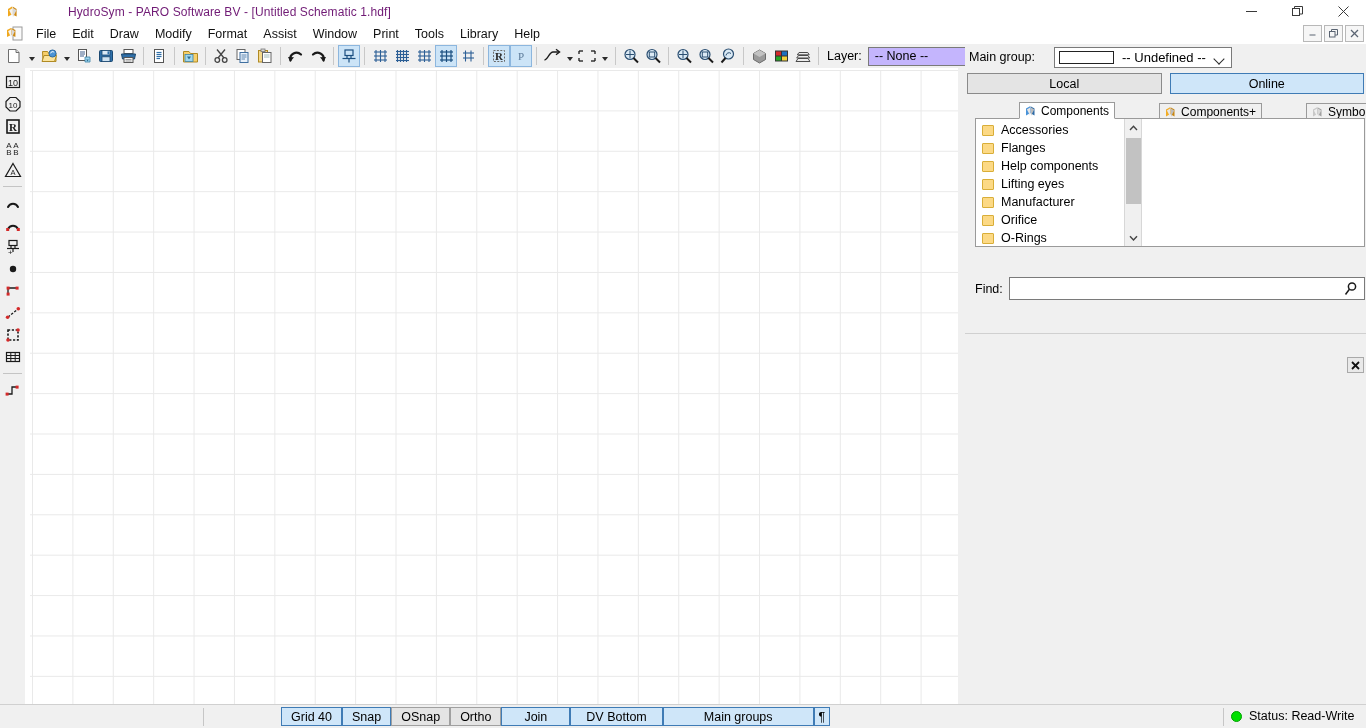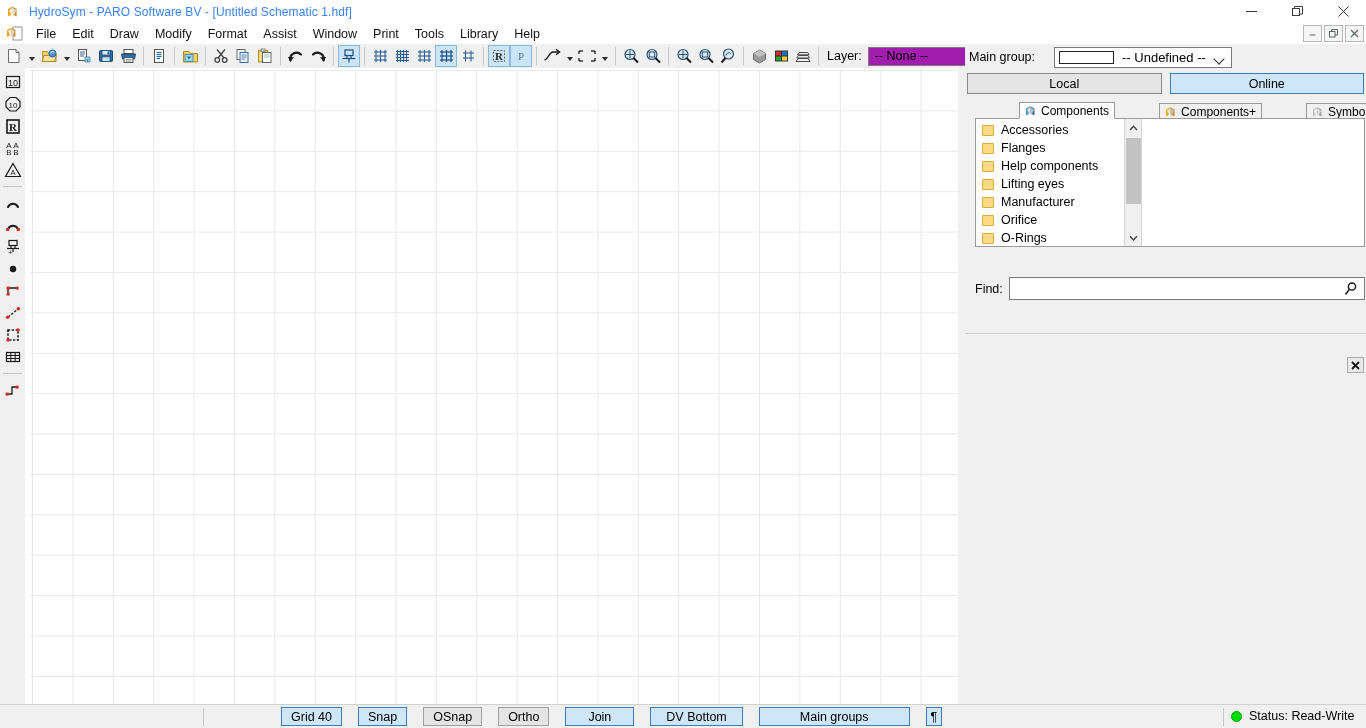--- a/index.html
+++ b/index.html
@@ -14,21 +14,21 @@
     -webkit-font-smoothing: antialiased;
   }
   #app { position: relative; width: 1366px; height: 728px; background:#f0f0f0; }
 
   
   .titlebar {
     position: absolute; left:0; top:0; width:1366px; height:23px;
     background:#ffffff; display:flex; align-items:center;
   }
   .titlebar .app-icon { margin-left:7px; margin-right:8px; width:14px; height:14px; flex:none; }
-  .titlebar .title-text { font-size:12px; color:#3b82f6; letter-spacing:0.1px; }
+  .titlebar .title-text { font-size:12px; color:#701a75; letter-spacing:0.1px;margin-left:39px; }
   .win-btns { position:absolute; right:0; top:0; height:23px; display:flex; }
   .win-btn { width:46px; height:23px; display:flex; align-items:center; justify-content:center; color:#3a3a3a; }
   .win-btn svg { display:block; }
 
   
   .menubar {
     position:absolute; left:0; top:23px; width:1366px; height:21px;
     background:#ffffff; display:flex; align-items:center;
   }
   .menubar .doc-icon { width:22px; margin-left:6px; display:flex; align-items:center; }
@@ -47,21 +47,21 @@
   .tb-sep { width:1px; height:18px; background:#c8c8c8; margin:0 4px; flex:none; }
   .tb-btn {
     width:22px; height:22px; display:flex; align-items:center; justify-content:center;
     flex:none; border:1px solid transparent;
   }
   .tb-btn.on { background:#cce4f7; border:1px solid #8cb6de; }
   .tb-arrow { width:13px; height:22px; display:flex; align-items:flex-end; justify-content:center; padding-bottom:6px; flex:none; }
   .tb-arrow .caret { width:0;height:0;border-left:3.5px solid transparent;border-right:3.5px solid transparent;border-top:4px solid #2b2b2b; }
   .tb-label { font-size:12.5px; margin:0 6px 0 4px; }
   .tb-combo {
-    height:19px; border:1px solid #7a7a7a; background:#a21caf; display:flex; align-items:center;
+    height:19px; border:1px solid #7a7a7a; background:#c4b5fd; display:flex; align-items:center;
     font-size:12.5px; padding-left:6px; position:relative;
   }
   .tb-combo .cb-caret {
     position:absolute; right:7px; top:6px; width:8px; height:8px;
     border-left:1.4px solid #2b2b2b; border-bottom:1.4px solid #2b2b2b;
     transform:rotate(-45deg); border-radius:0.5px;
   }
 
   
   .lefttools {
@@ -149,21 +149,21 @@
     border:1px solid #a9a9a9; background:#e9e9e9;
     display:flex; align-items:center; justify-content:center; font-size:11px; font-weight:bold; color:#000;
   }
 
   
   .statusbar {
     position:absolute; left:0; top:704px; width:1366px; height:24px;
     background:#f0f0f0; border-top:1px solid #d0d0d0;
   }
   .sb-sep { position:absolute; top:3px; width:1px; height:18px; background:#c6c6c6; }
-  .sb-buttons { position:absolute; left:281px; top:707px; display:flex; gap:16px; align-items:center;border-radius:6px; }
+  .sb-buttons { position:absolute; left:281px; top:707px; display:flex; gap:0; align-items:center;border-radius:6px; }
   .sb-btn {
     height:19px; border:1px solid #3f7bb5; background:#cfe6f9;
     display:flex; align-items:center; justify-content:center;
     font-size:12.5px; padding:0 9px; color:#000;
   }
   .sb-btn.off { border-color:#a0a0a0; background:#e4e4e4; }
   .sb-btn.pilcrow { padding:0 4px; }
   .sb-status { position:absolute; left:1231px; top:709px; display:flex; align-items:center; gap:7px; font-size:12.5px; }
   .led { width:11px; height:11px; border-radius:50%; background:#00e000; border:1px solid #00a000; }
 </style>

